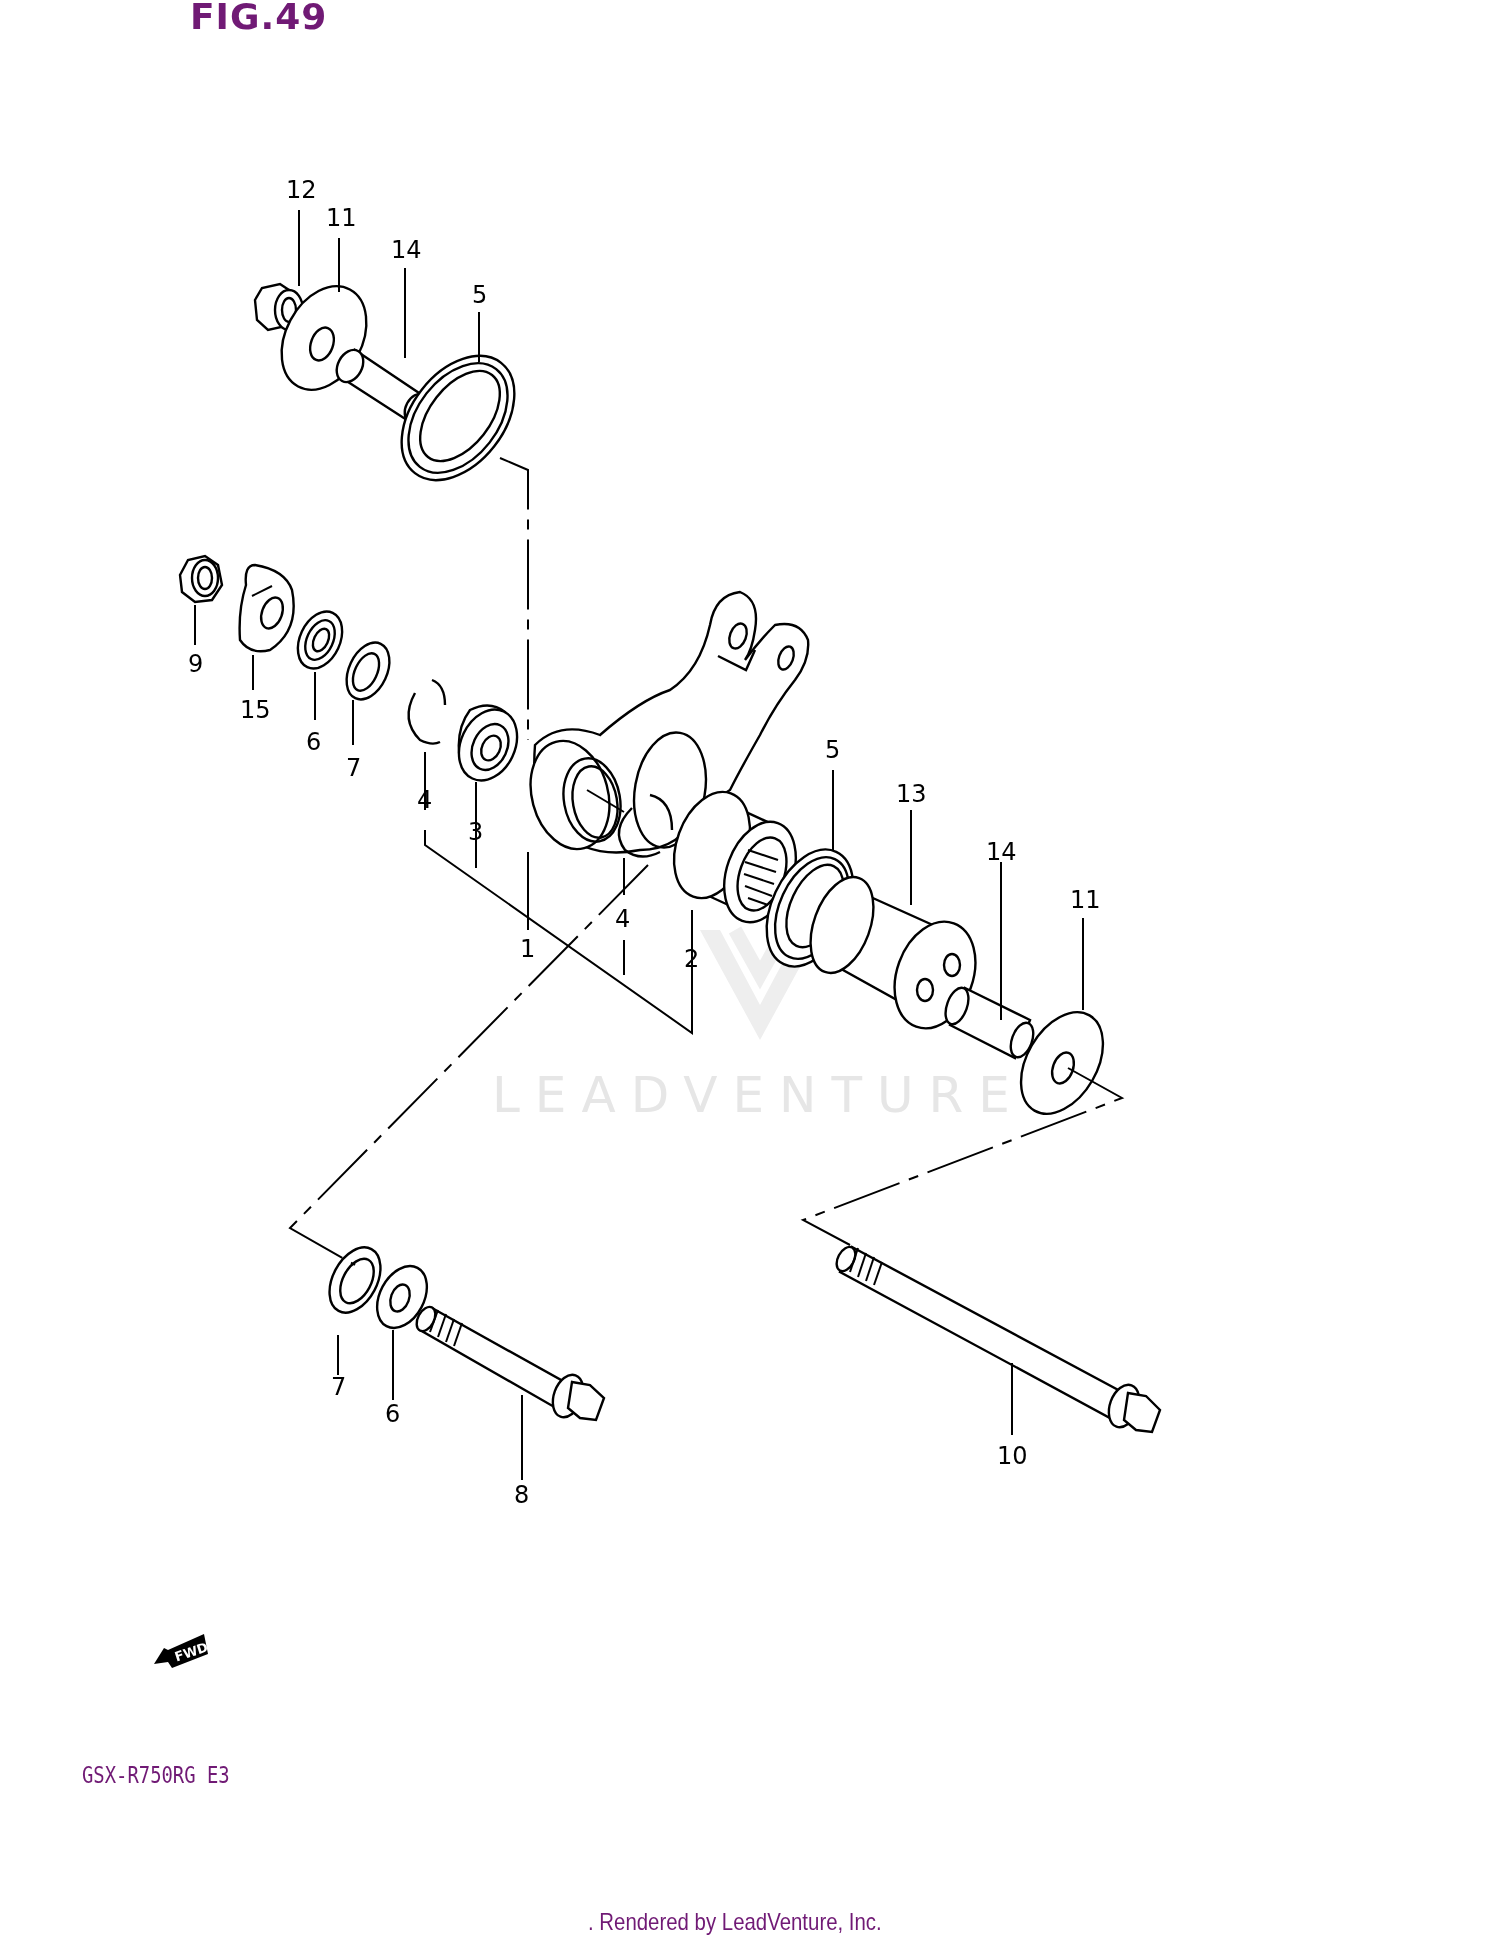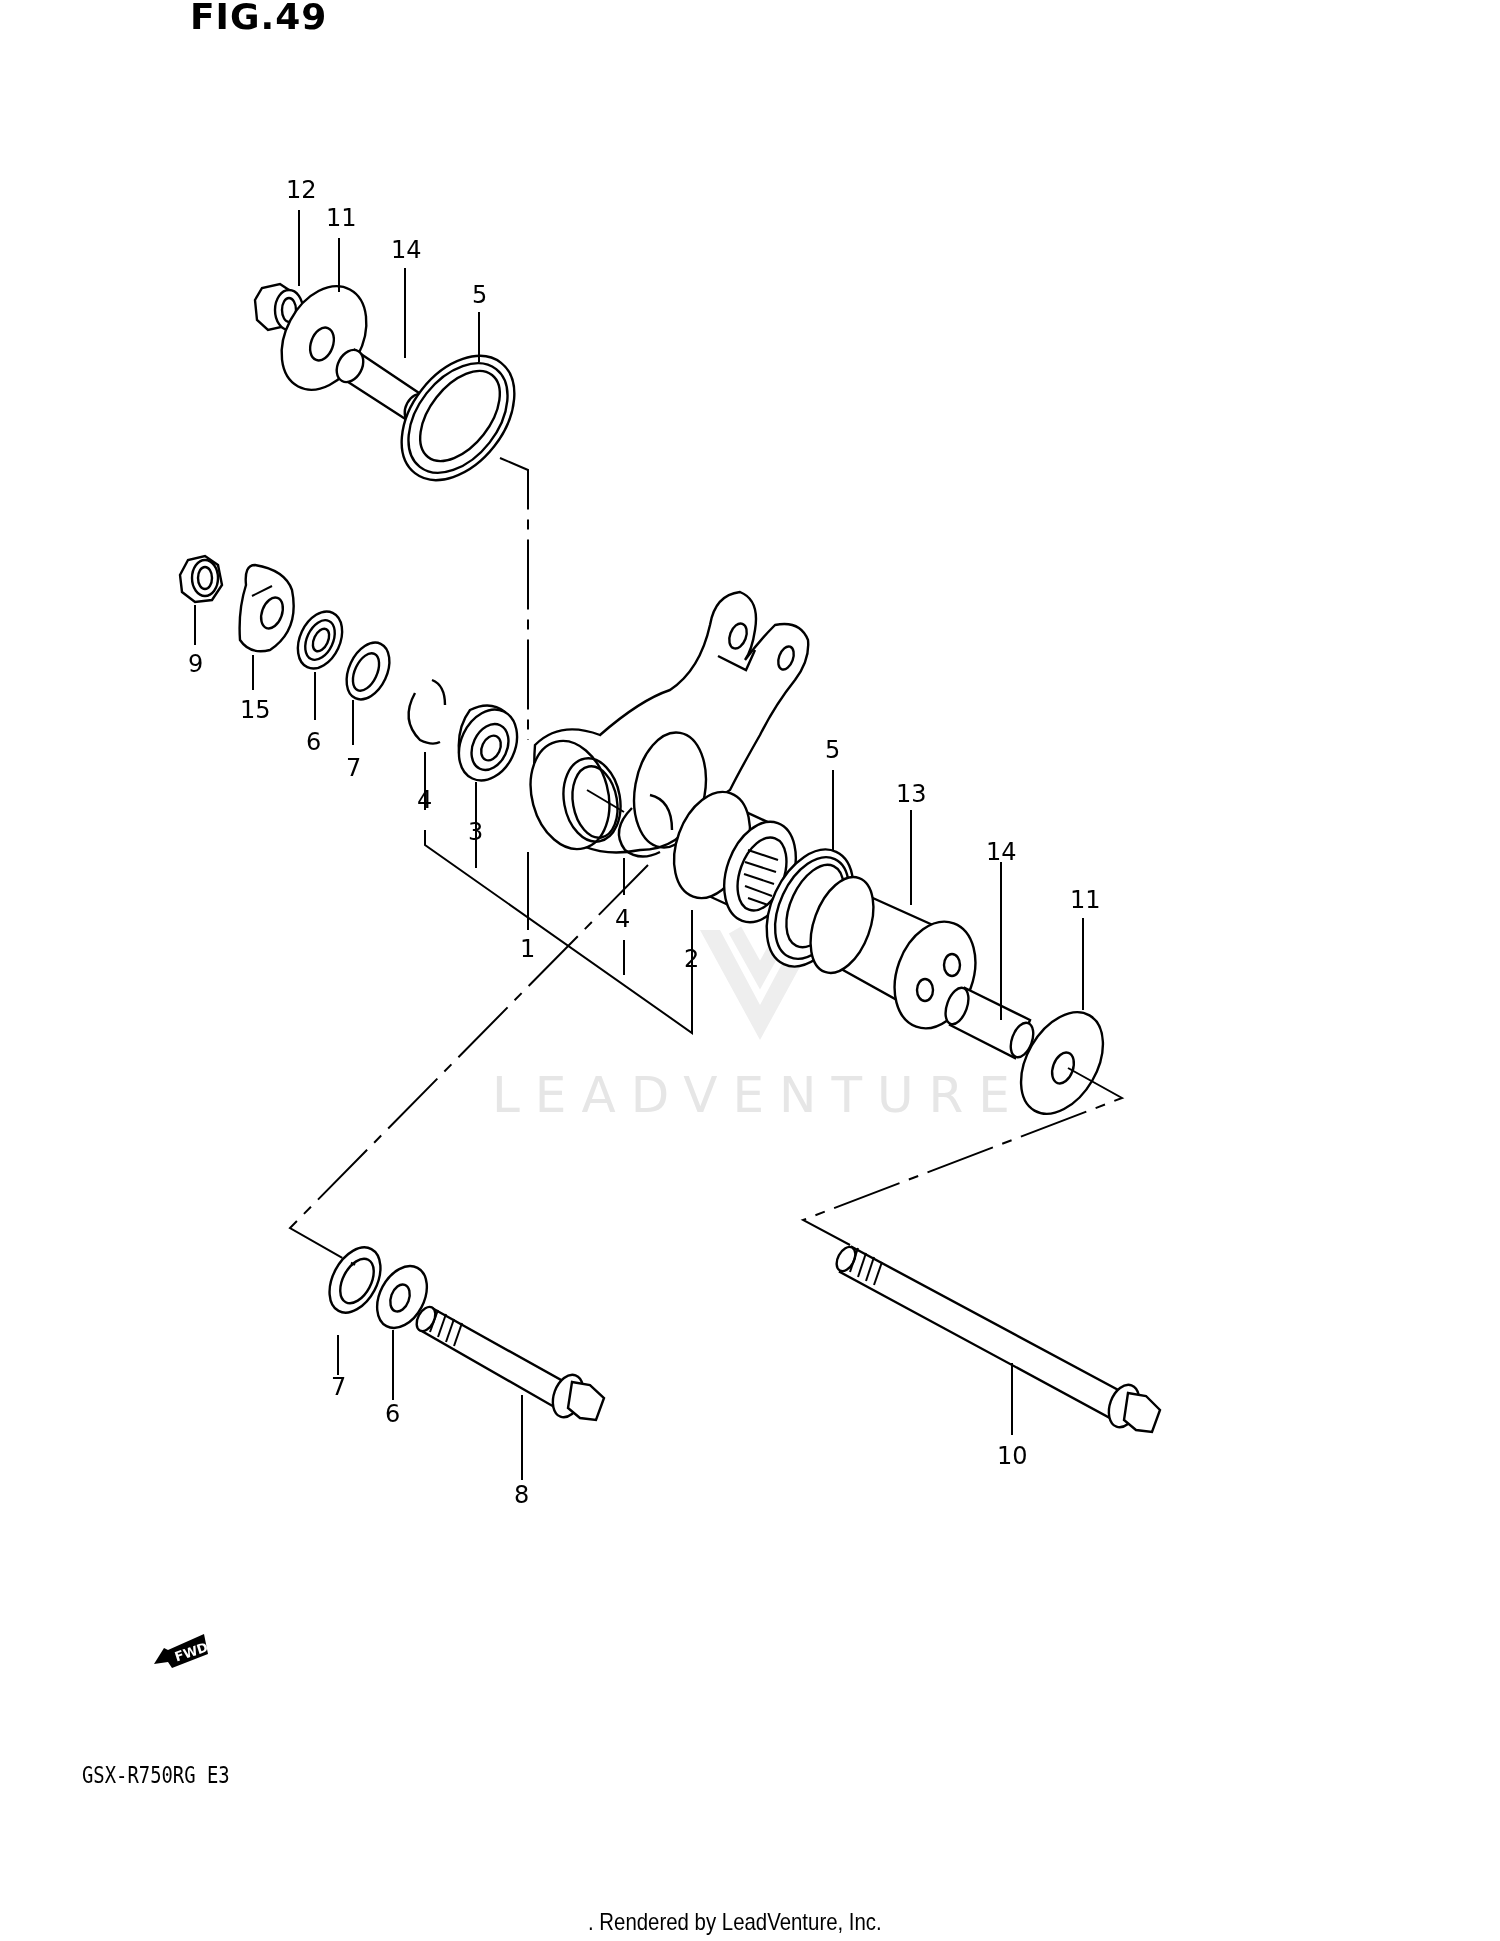--- a/index.html
+++ b/index.html
@@ -1,16 +1,16 @@
 <!DOCTYPE html>
 <html><head>
 <meta charset="utf-8">
 <style>
   html,body{margin:0;padding:0;background:#fff;}
-  #page{position:relative;width:1500px;height:1941px;background:#fff;overflow:hidden;font-family:"DejaVu Sans",sans-serif;color:#000000;}
+  #page{position:relative;width:1500px;height:1941px;background:#fff;overflow:hidden;font-family:"DejaVu Sans",sans-serif;color:#701a75;}
   .fig-title{position:absolute;left:190px;top:-4px;font-family:"DejaVu Sans",sans-serif;font-weight:bold;font-size:36px;letter-spacing:1px;}
   .model{position:absolute;left:82px;top:1762px;font-family:"DejaVu Sans Mono",monospace;font-size:23px;transform:scaleX(0.82);transform-origin:left top;}
   .credit{position:absolute;left:588px;top:1908px;font-family:"Liberation Sans",sans-serif;font-size:24px;transform:scaleX(0.85);transform-origin:left top;}
   svg{position:absolute;left:0;top:0;}
   .lbl{font-family:"DejaVu Sans",sans-serif;font-size:24px;fill:#000;}
   .wm{font-family:"DejaVu Sans",sans-serif;font-size:50px;fill:#e6e6e6;letter-spacing:15px;}
   .p{fill:#fff;stroke:#000;stroke-width:2.4;}
   .pn{fill:none;stroke:#000;stroke-width:2.4;}
   .ln{fill:none;stroke:#000;stroke-width:2;}
   .dash{fill:none;stroke:#000;stroke-width:2;stroke-dasharray:70 10 10 10;}

